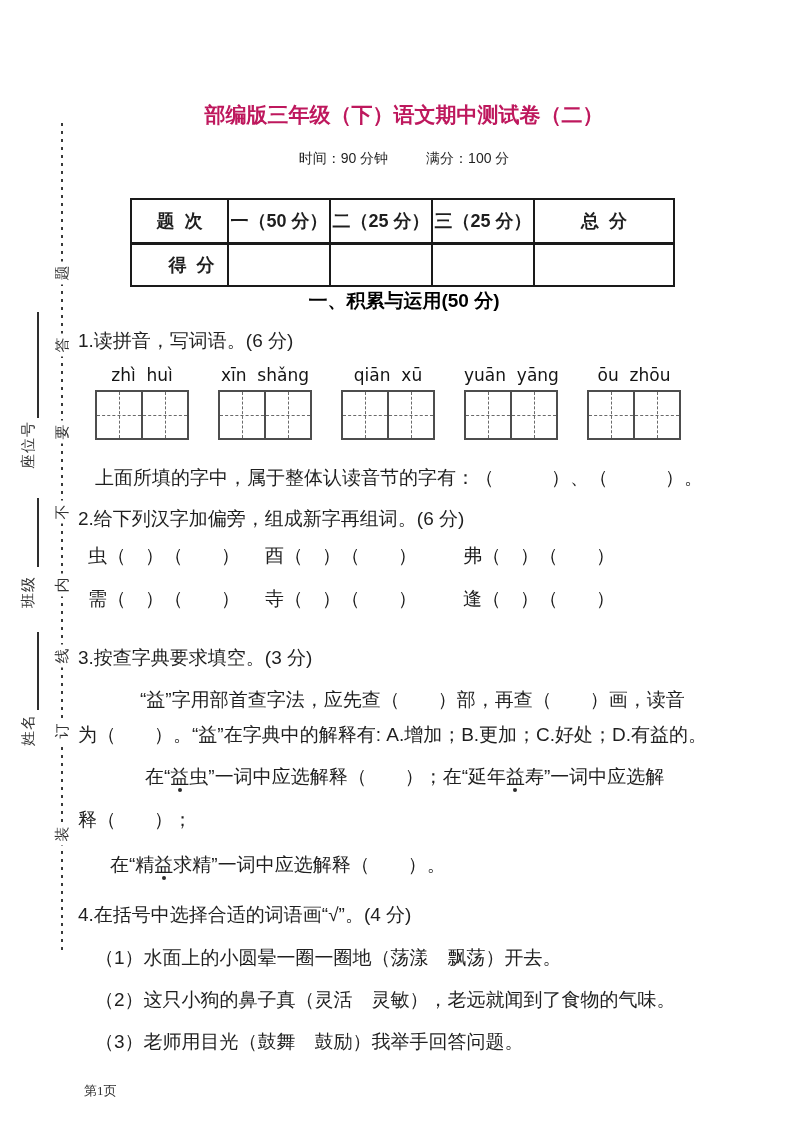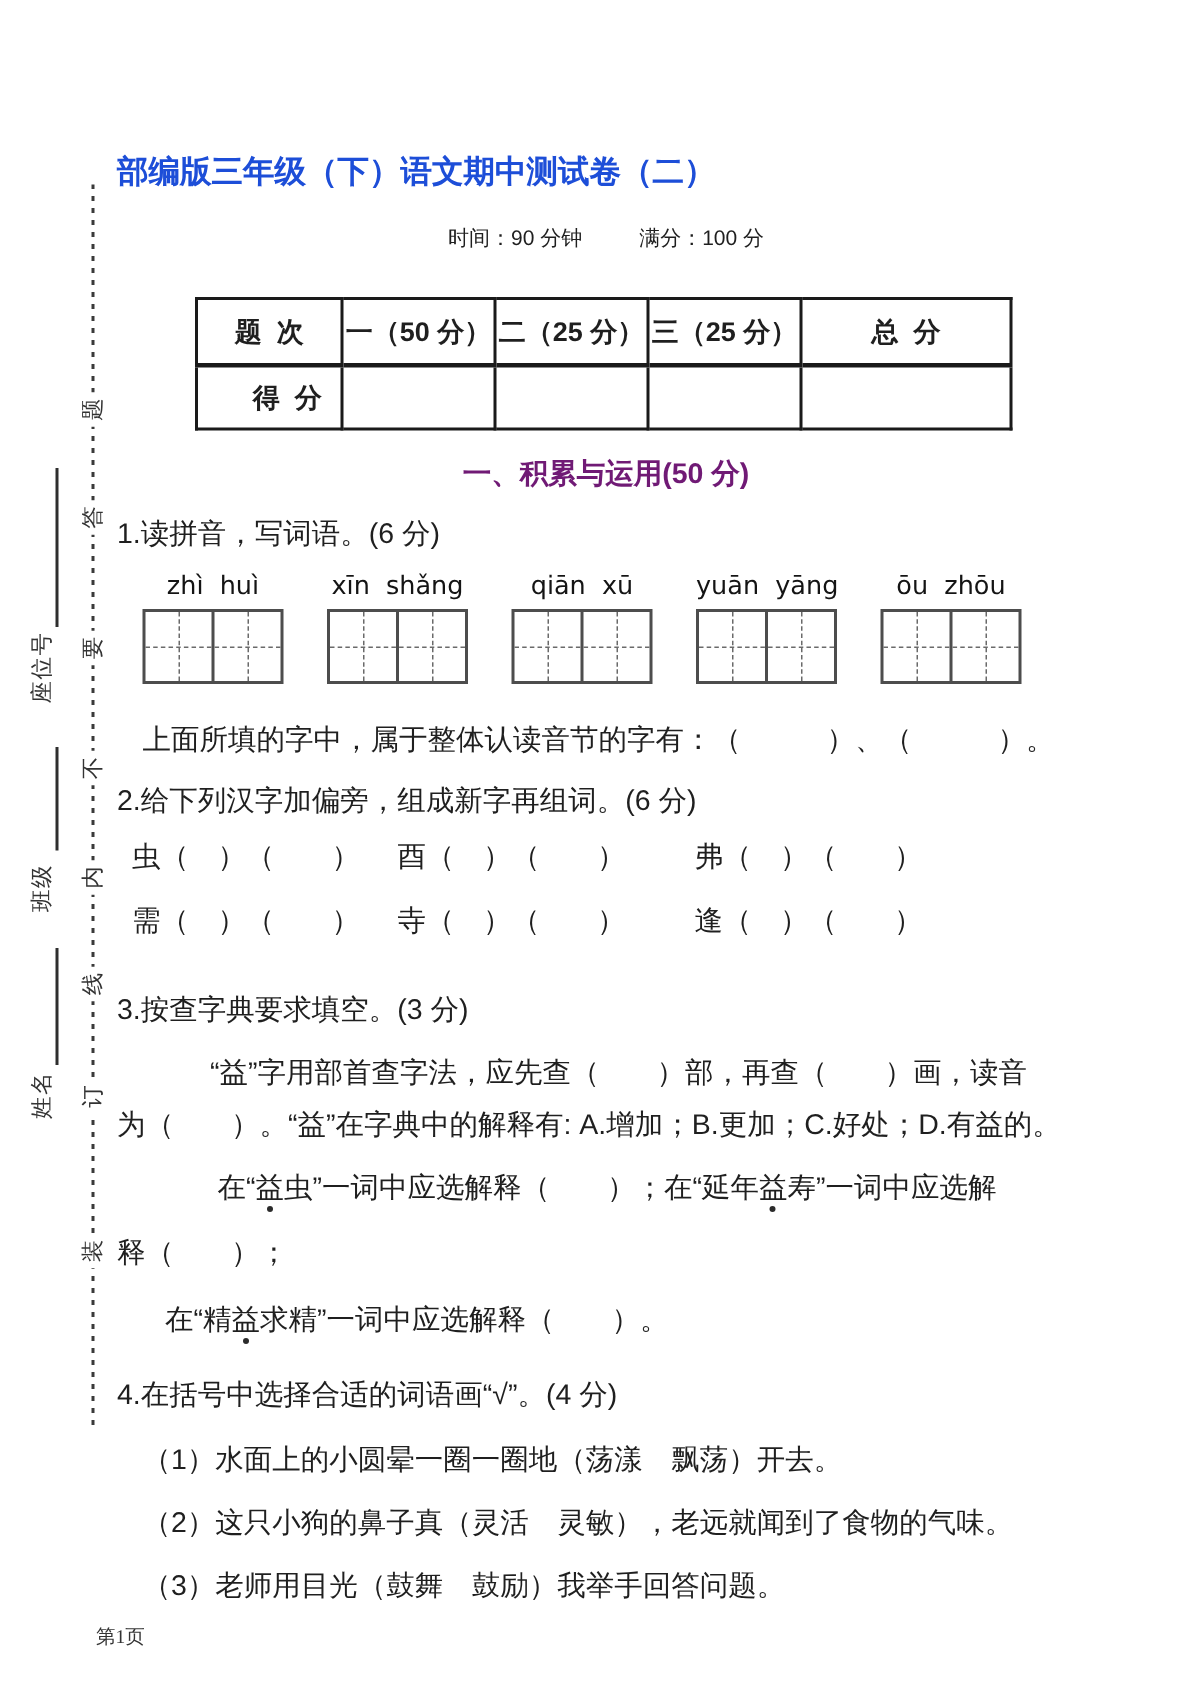--- a/index.html
+++ b/index.html
@@ -24,32 +24,32 @@
     font-size:15px;color:#333;white-space:nowrap;
   }
   .field-label{
     position:absolute;left:28px;
     transform:translate(-50%,-50%) rotate(-90deg);
     font-size:15px;color:#333;white-space:nowrap;letter-spacing:1px;
   }
   .field-line{position:absolute;left:37px;width:2px;background:#2e2e2e;}
   
   .content{position:absolute;left:78px;top:0;width:652px;}
-  .title{margin-top:100px;font-size:21px;font-weight:700;text-align:left;line-height:30px;color:#1d4ed8;}
+  .title{margin-top:100px;font-size:21px;font-weight:700;text-align:center;line-height:30px;color:#be185d;}
   .subtitle{margin-top:15px;display:flex;justify-content:center;gap:38px;font-size:14px;line-height:27px;}
   .table-wrap{margin-top:26px;margin-left:52px;}
   table.score{border-collapse:collapse;table-layout:fixed;}
   table.score th,table.score td{
     border:2px solid #1a1a1a;text-align:center;font-size:18px;white-space:pre;
     padding:0;color:#1f1f1f;
   }
   table.score tr.hdr th{height:42px;font-weight:700;border-bottom:3px solid #1a1a1a;}
   table.score tr.scr td{height:40px;font-weight:700;padding-left:24px;}
   .col-a{width:95px}.col-b{width:100px}.col-c{width:100px}.col-d{width:100px}.col-e{width:138px}
-  .section-heading{margin-top:16px;text-align:center;font-size:19px;font-weight:700;line-height:27px;color:#701a75;}
+  .section-heading{text-align:center;font-size:19px;font-weight:700;line-height:27px;color:#000000;}
   .tline{font-size:19px;line-height:27px;color:#1f1f1f;}
   .q-label{margin-top:13px;}
   
   .grid-row{margin-top:10px;padding-left:17px;display:flex;gap:29px;}
   .grid-group{width:94px;}
   .pinyin{display:block;text-align:center;font-size:17px;line-height:22px;white-space:pre;
           font-family:"DejaVu Sans","Liberation Sans",sans-serif;color:#141414;margin-bottom:4px;}
   .tian{position:relative;box-sizing:border-box;width:94px;height:50px;border:2px solid #4d4d4d;display:flex;}
   .tian .cell{flex:1;position:relative;}
   .tian .cell + .cell{border-left:2px solid #4d4d4d;}
@@ -68,21 +68,21 @@
   .q3-l3{margin-top:15px;padding-left:67px;}
   .q3-l4{margin-top:16px;}
   .q3-l5{margin-top:18px;padding-left:32px;}
   .q4-label{margin-top:23px;}
   .q4-i1{margin-top:16px;padding-left:17px;}
   .q4-i2{margin-top:15px;padding-left:17px;}
   .q4-i3{margin-top:15px;padding-left:17px;}
   .emph{position:relative;}
   .emph::after{content:"";position:absolute;left:50%;bottom:-5px;width:4px;height:4px;
                margin-left:-2px;border-radius:50%;background:#2b2b2b;}
-  .footer{position:absolute;left:64px;top:1082px;font-size:13px;color:#333;
+  .footer{position:absolute;left:84px;top:1082px;font-size:13px;color:#333;
           font-family:"Liberation Serif","DejaVu Serif",serif;}
 </style>
 </head>
 <body>
 
 <div class="page">
 
   <div class="seam-line"></div>
 
   <span class="seam-char" style="top:273px">题</span>

